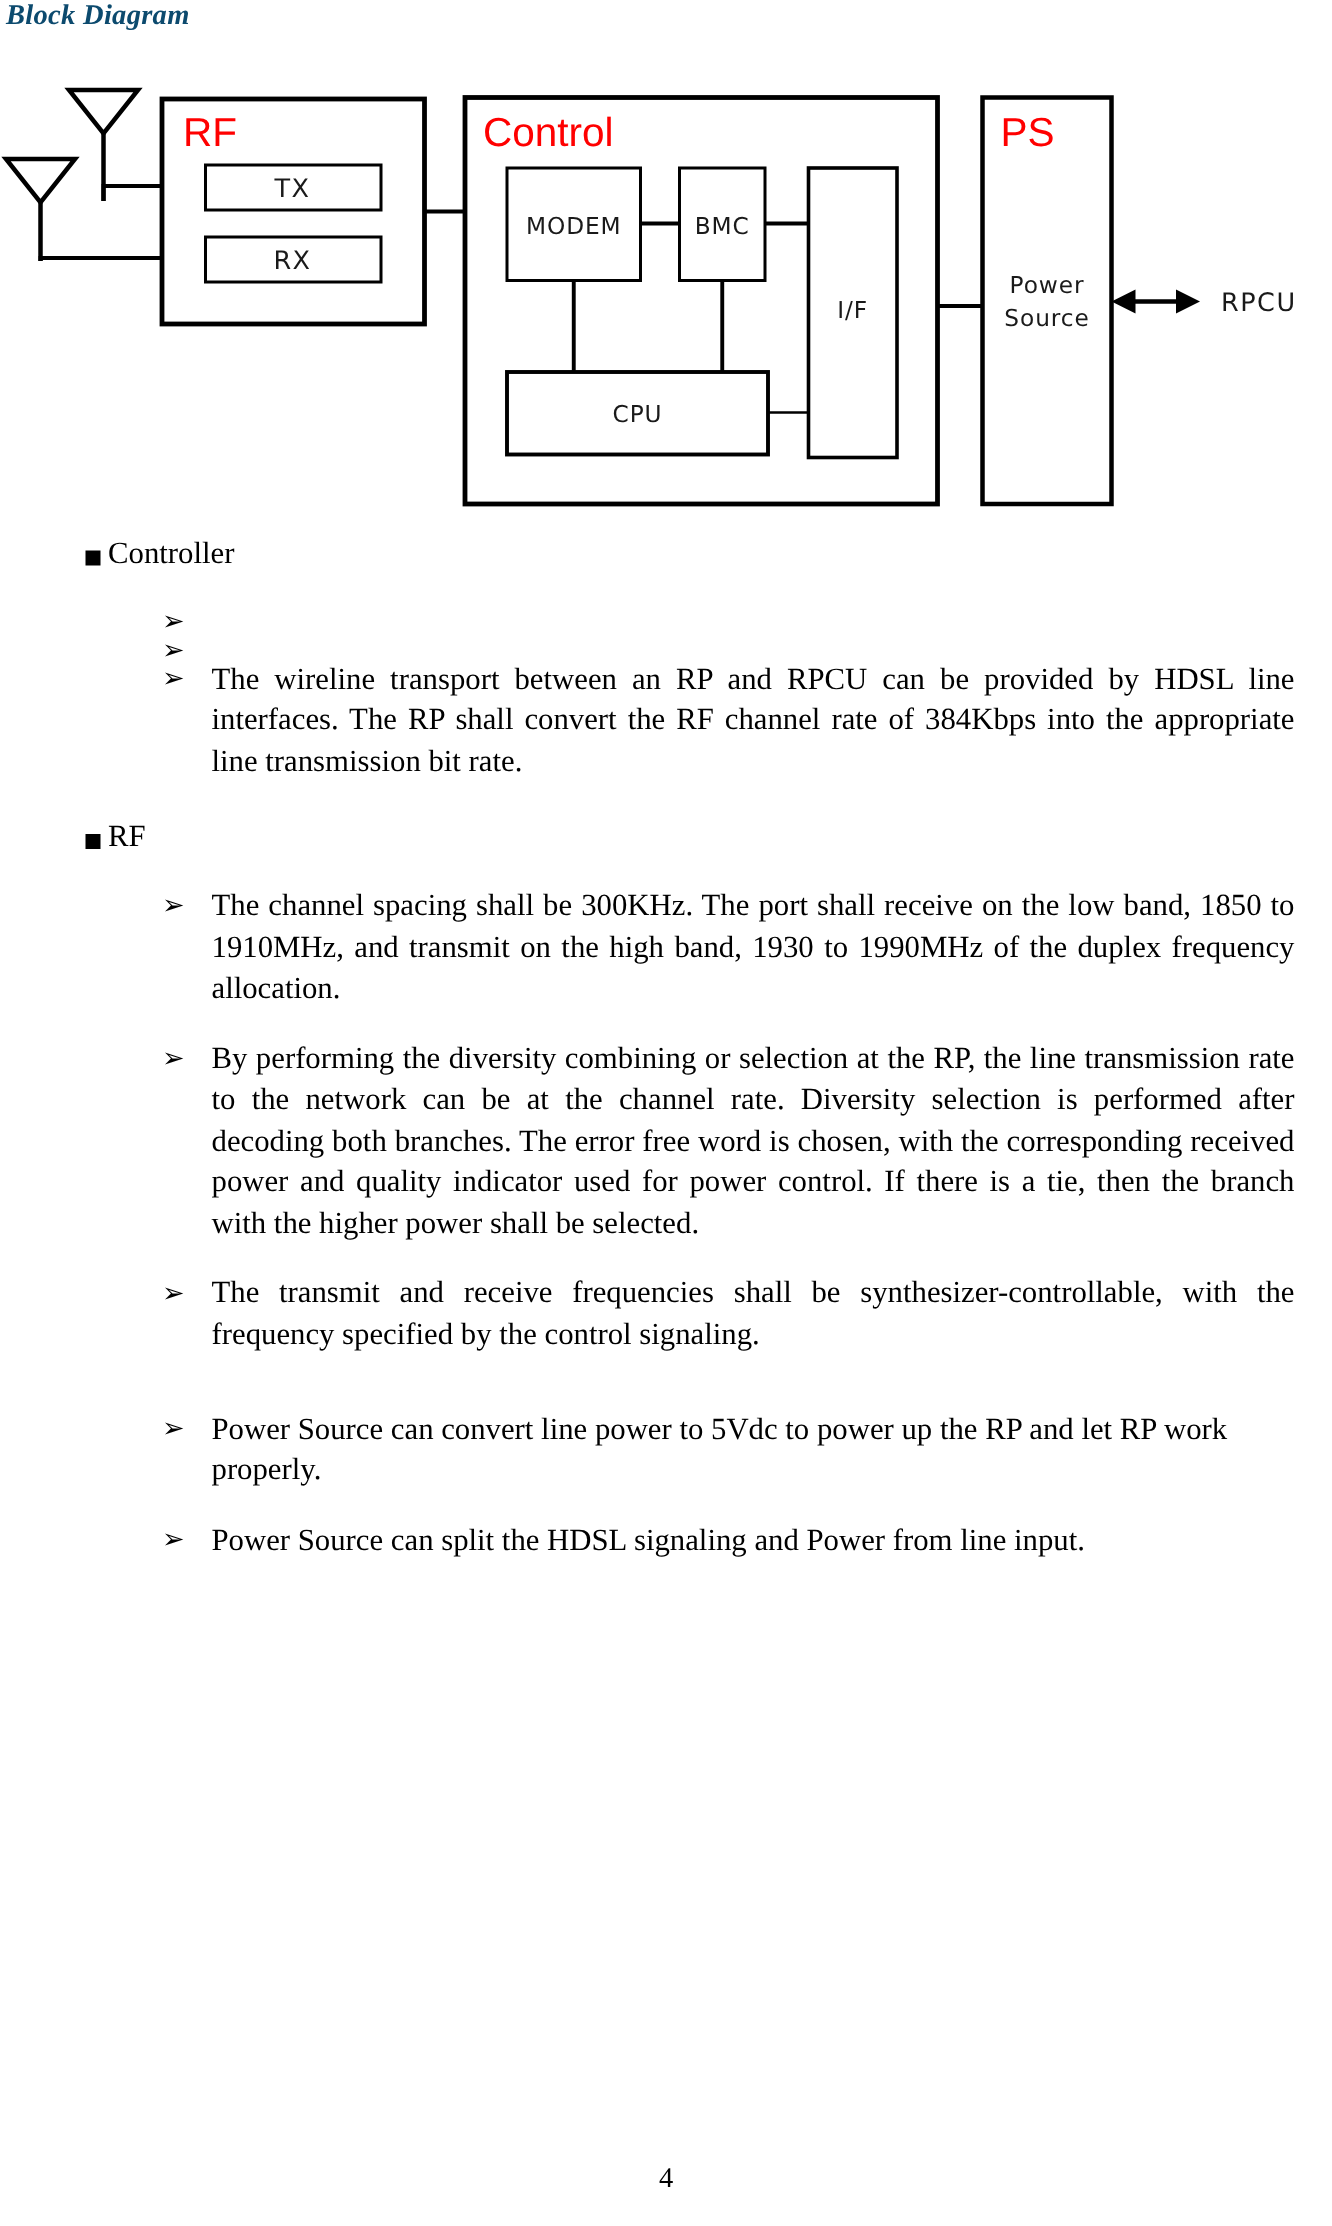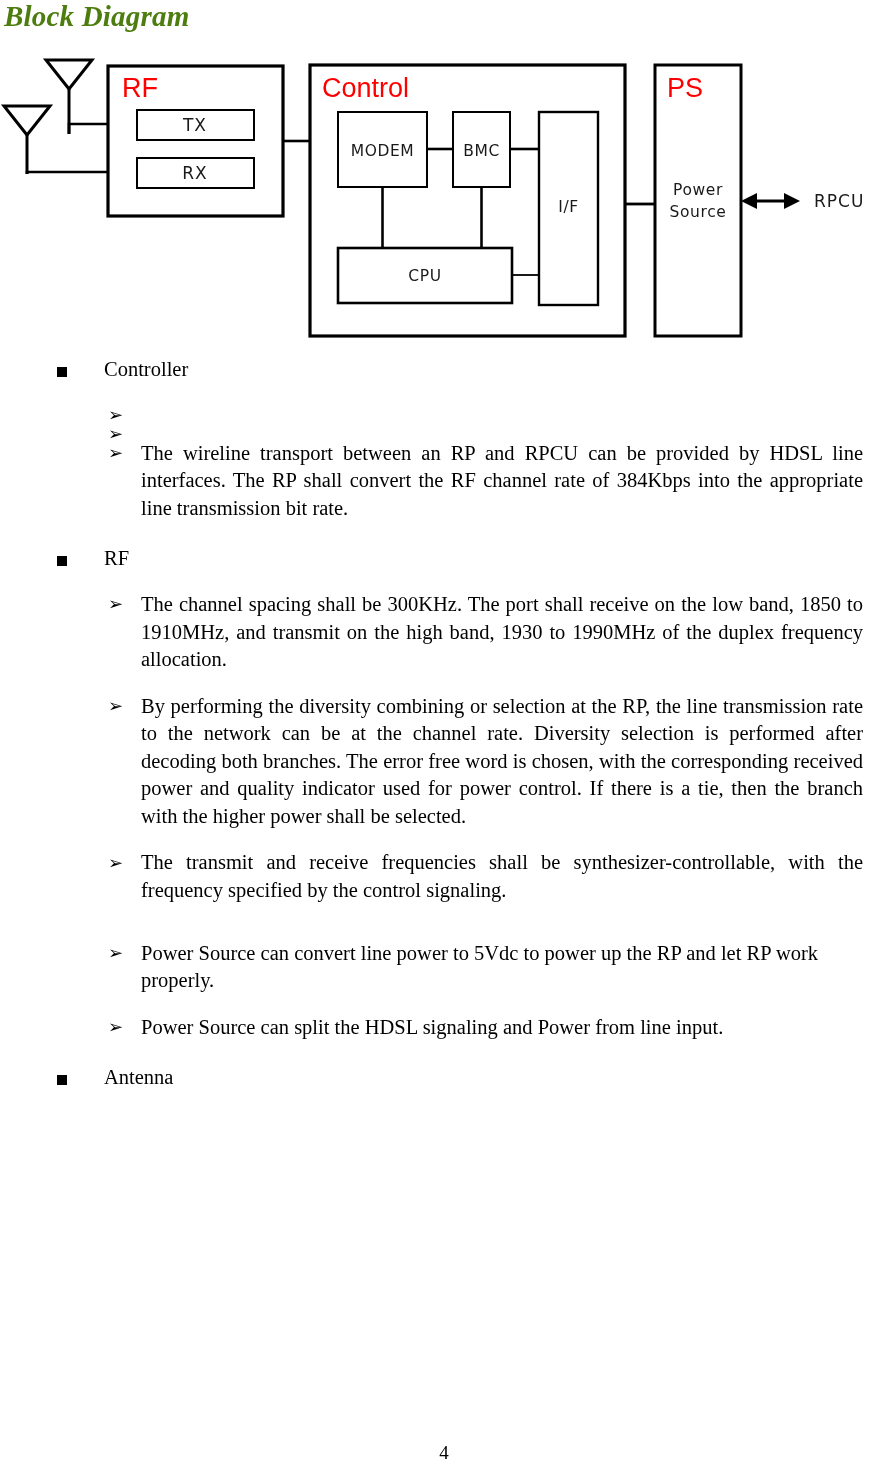--- a/index.html
+++ b/index.html
@@ -17,23 +17,23 @@
   }
 
   
   .page-title {
     position: absolute;
     left: 4px;
     top: 0px;
     font-family: "Liberation Serif", "DejaVu Serif", serif;
     font-weight: bold;
     font-style: italic;
-    font-size: 29px;
+    font-size: 19px;
     letter-spacing: 0.2px;
-    color: #4d7c0f;
+    color: #0c4a6e;
     white-space: nowrap;
   }
 
   
   .diagram {
     position: absolute;
     left: 0;
     top: 46px;
     width: 888px;
     height: 300px;
@@ -43,21 +43,21 @@
   
   .content {
     position: absolute;
     left: 0;
     top: 356px;
     width: 888px;
   }
 
   .lvl1 {
     position: relative;
-    padding-left: 104px;
+    padding-left: 72px;
     margin: 0 0 7px 0;
     font-size: 20.5px;
     line-height: 1.30;
   }
   .lvl1 .sq-bullet {
     position: absolute;
     left: 57px;
     top: 0.52em;
     width: 10px;
     height: 10px;
@@ -247,20 +247,16 @@
     <span>Power Source can convert line power to 5Vdc to power up the RP and let RP work properly.</span>
   </div>
   <div class="spacer-sm"></div>
   <div class="lvl2 nojust">
     <span class="arrow-bullet">➢</span>
     <span>Power Source can split the HDSL signaling and Power from line input.</span>
   </div>
 
   <div class="spacer-md"></div>
 
-  <div class="lvl1">
-    <span class="sq-bullet"></span>
-    <span>Antenna</span>
-  </div>
 
 </div>
 
 <div class="page-number">4</div>
 
 </body></html>

